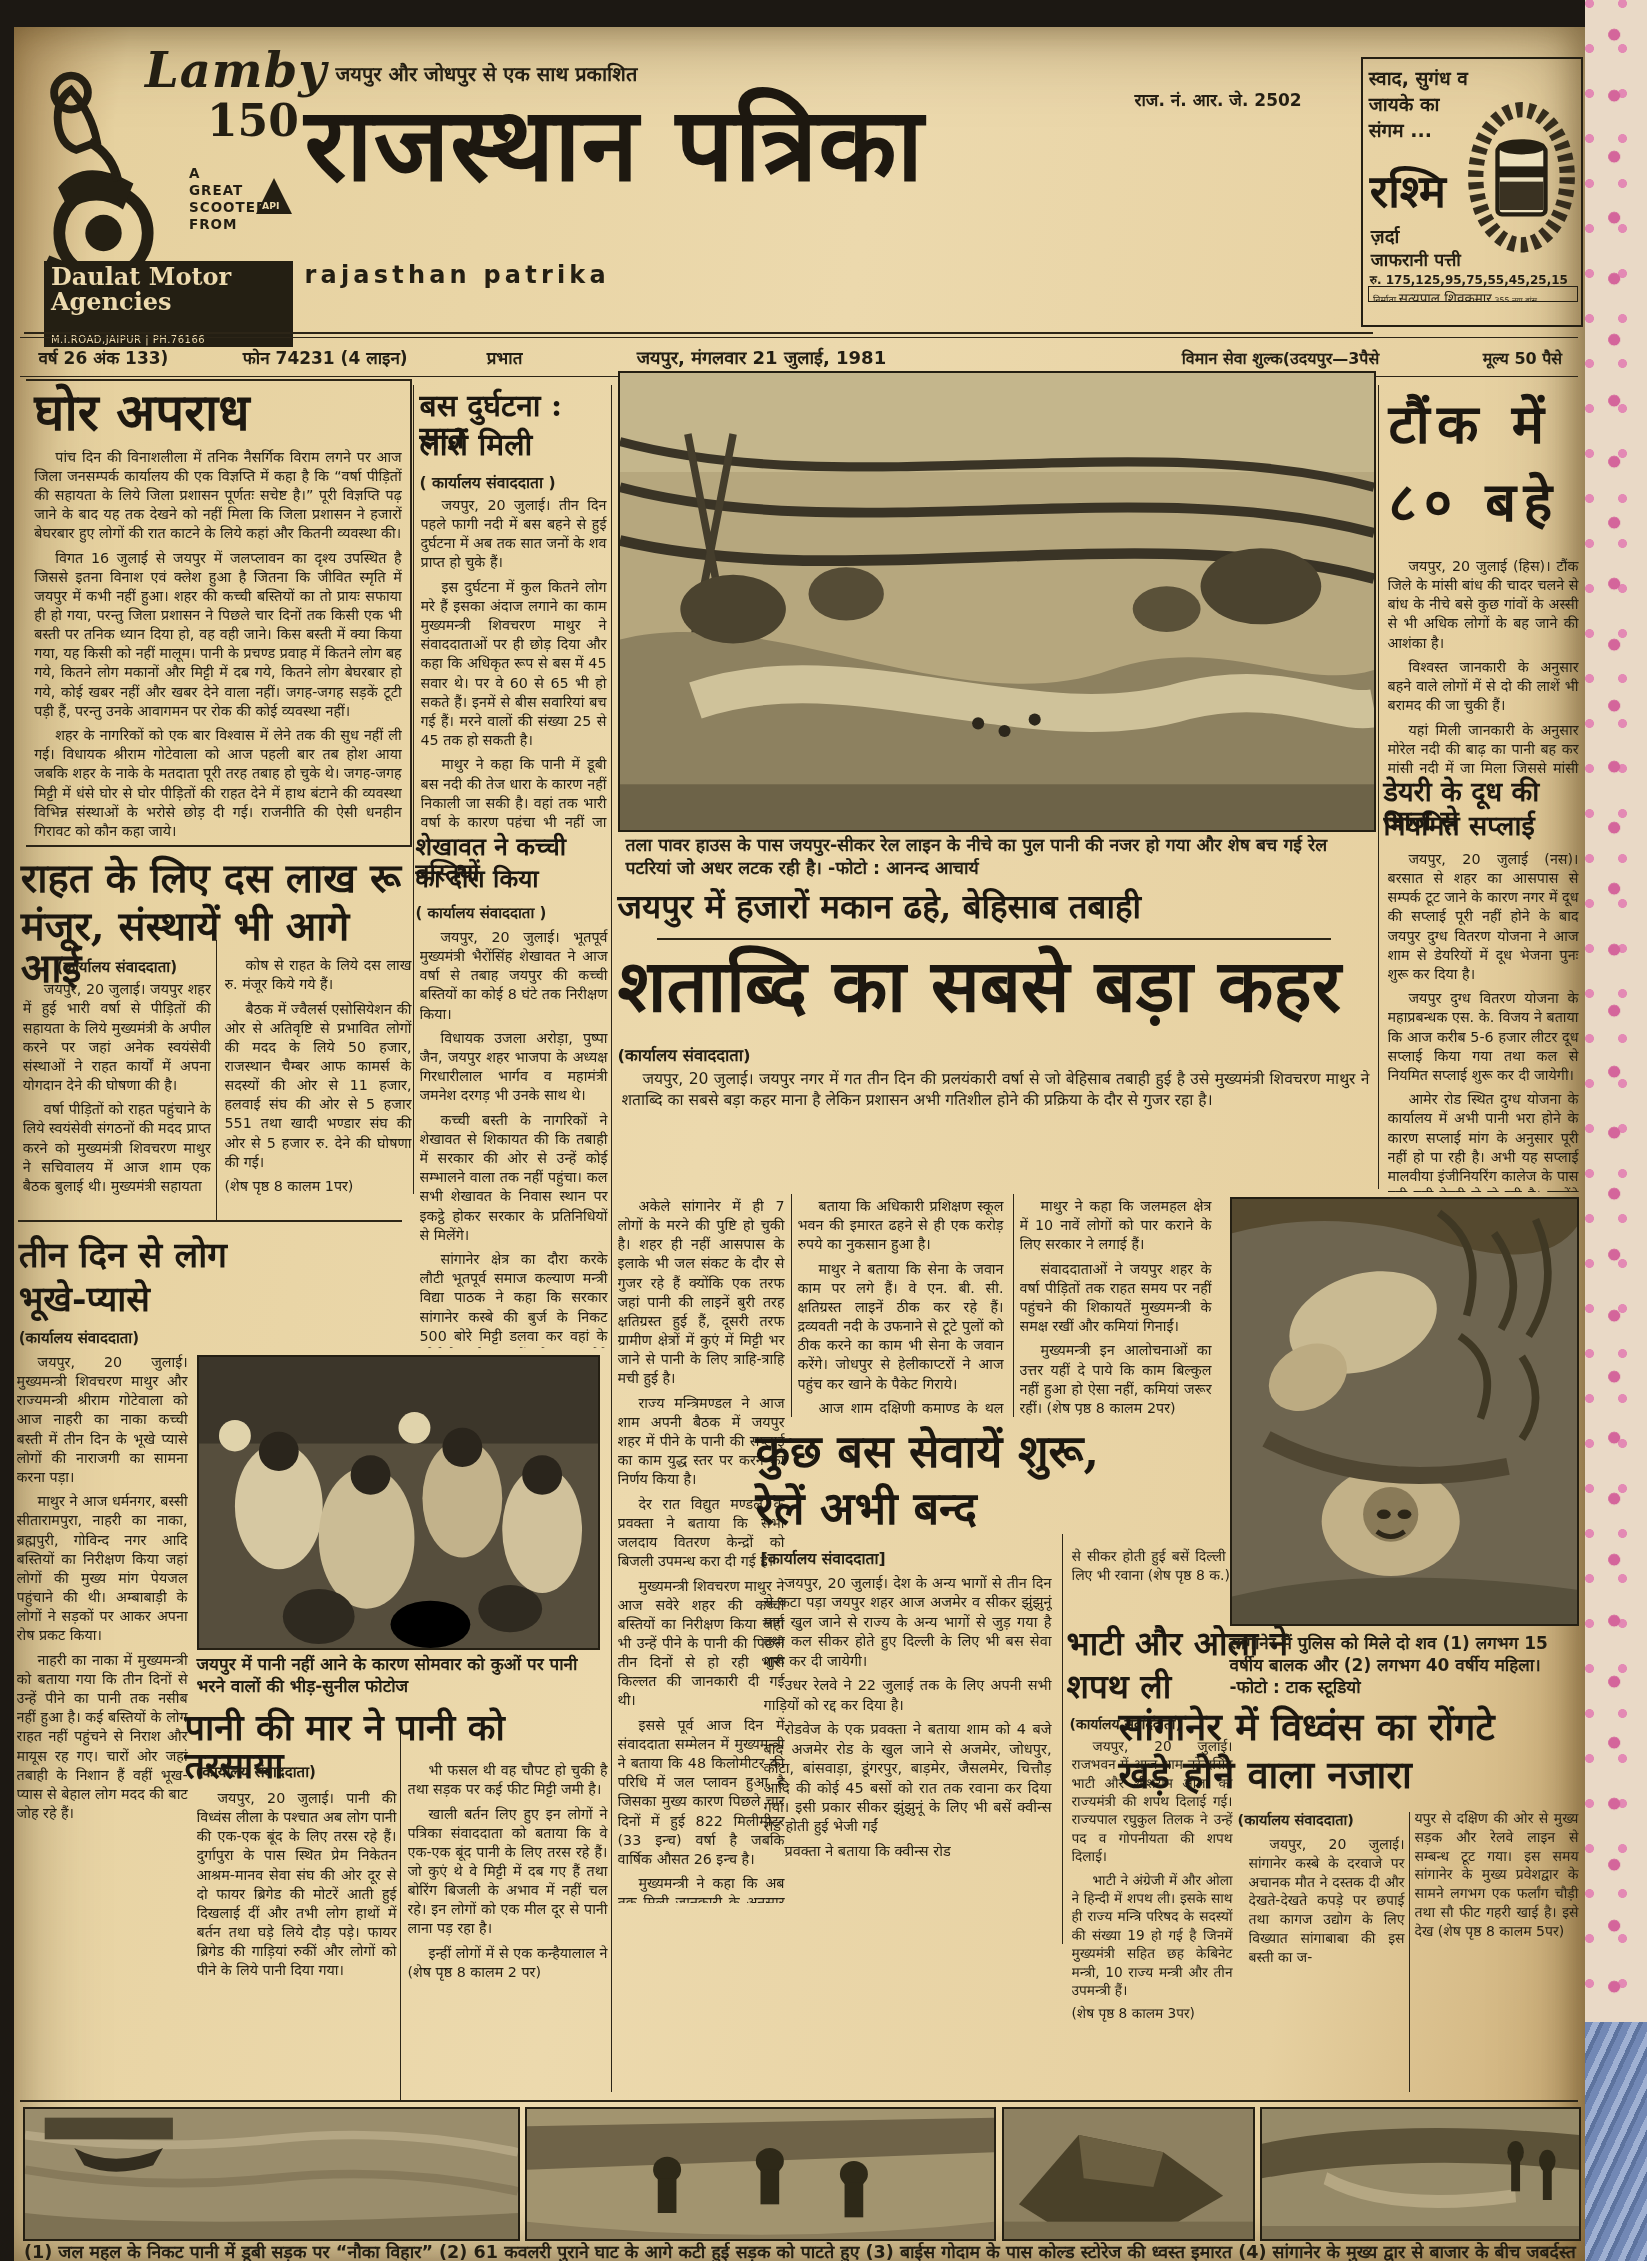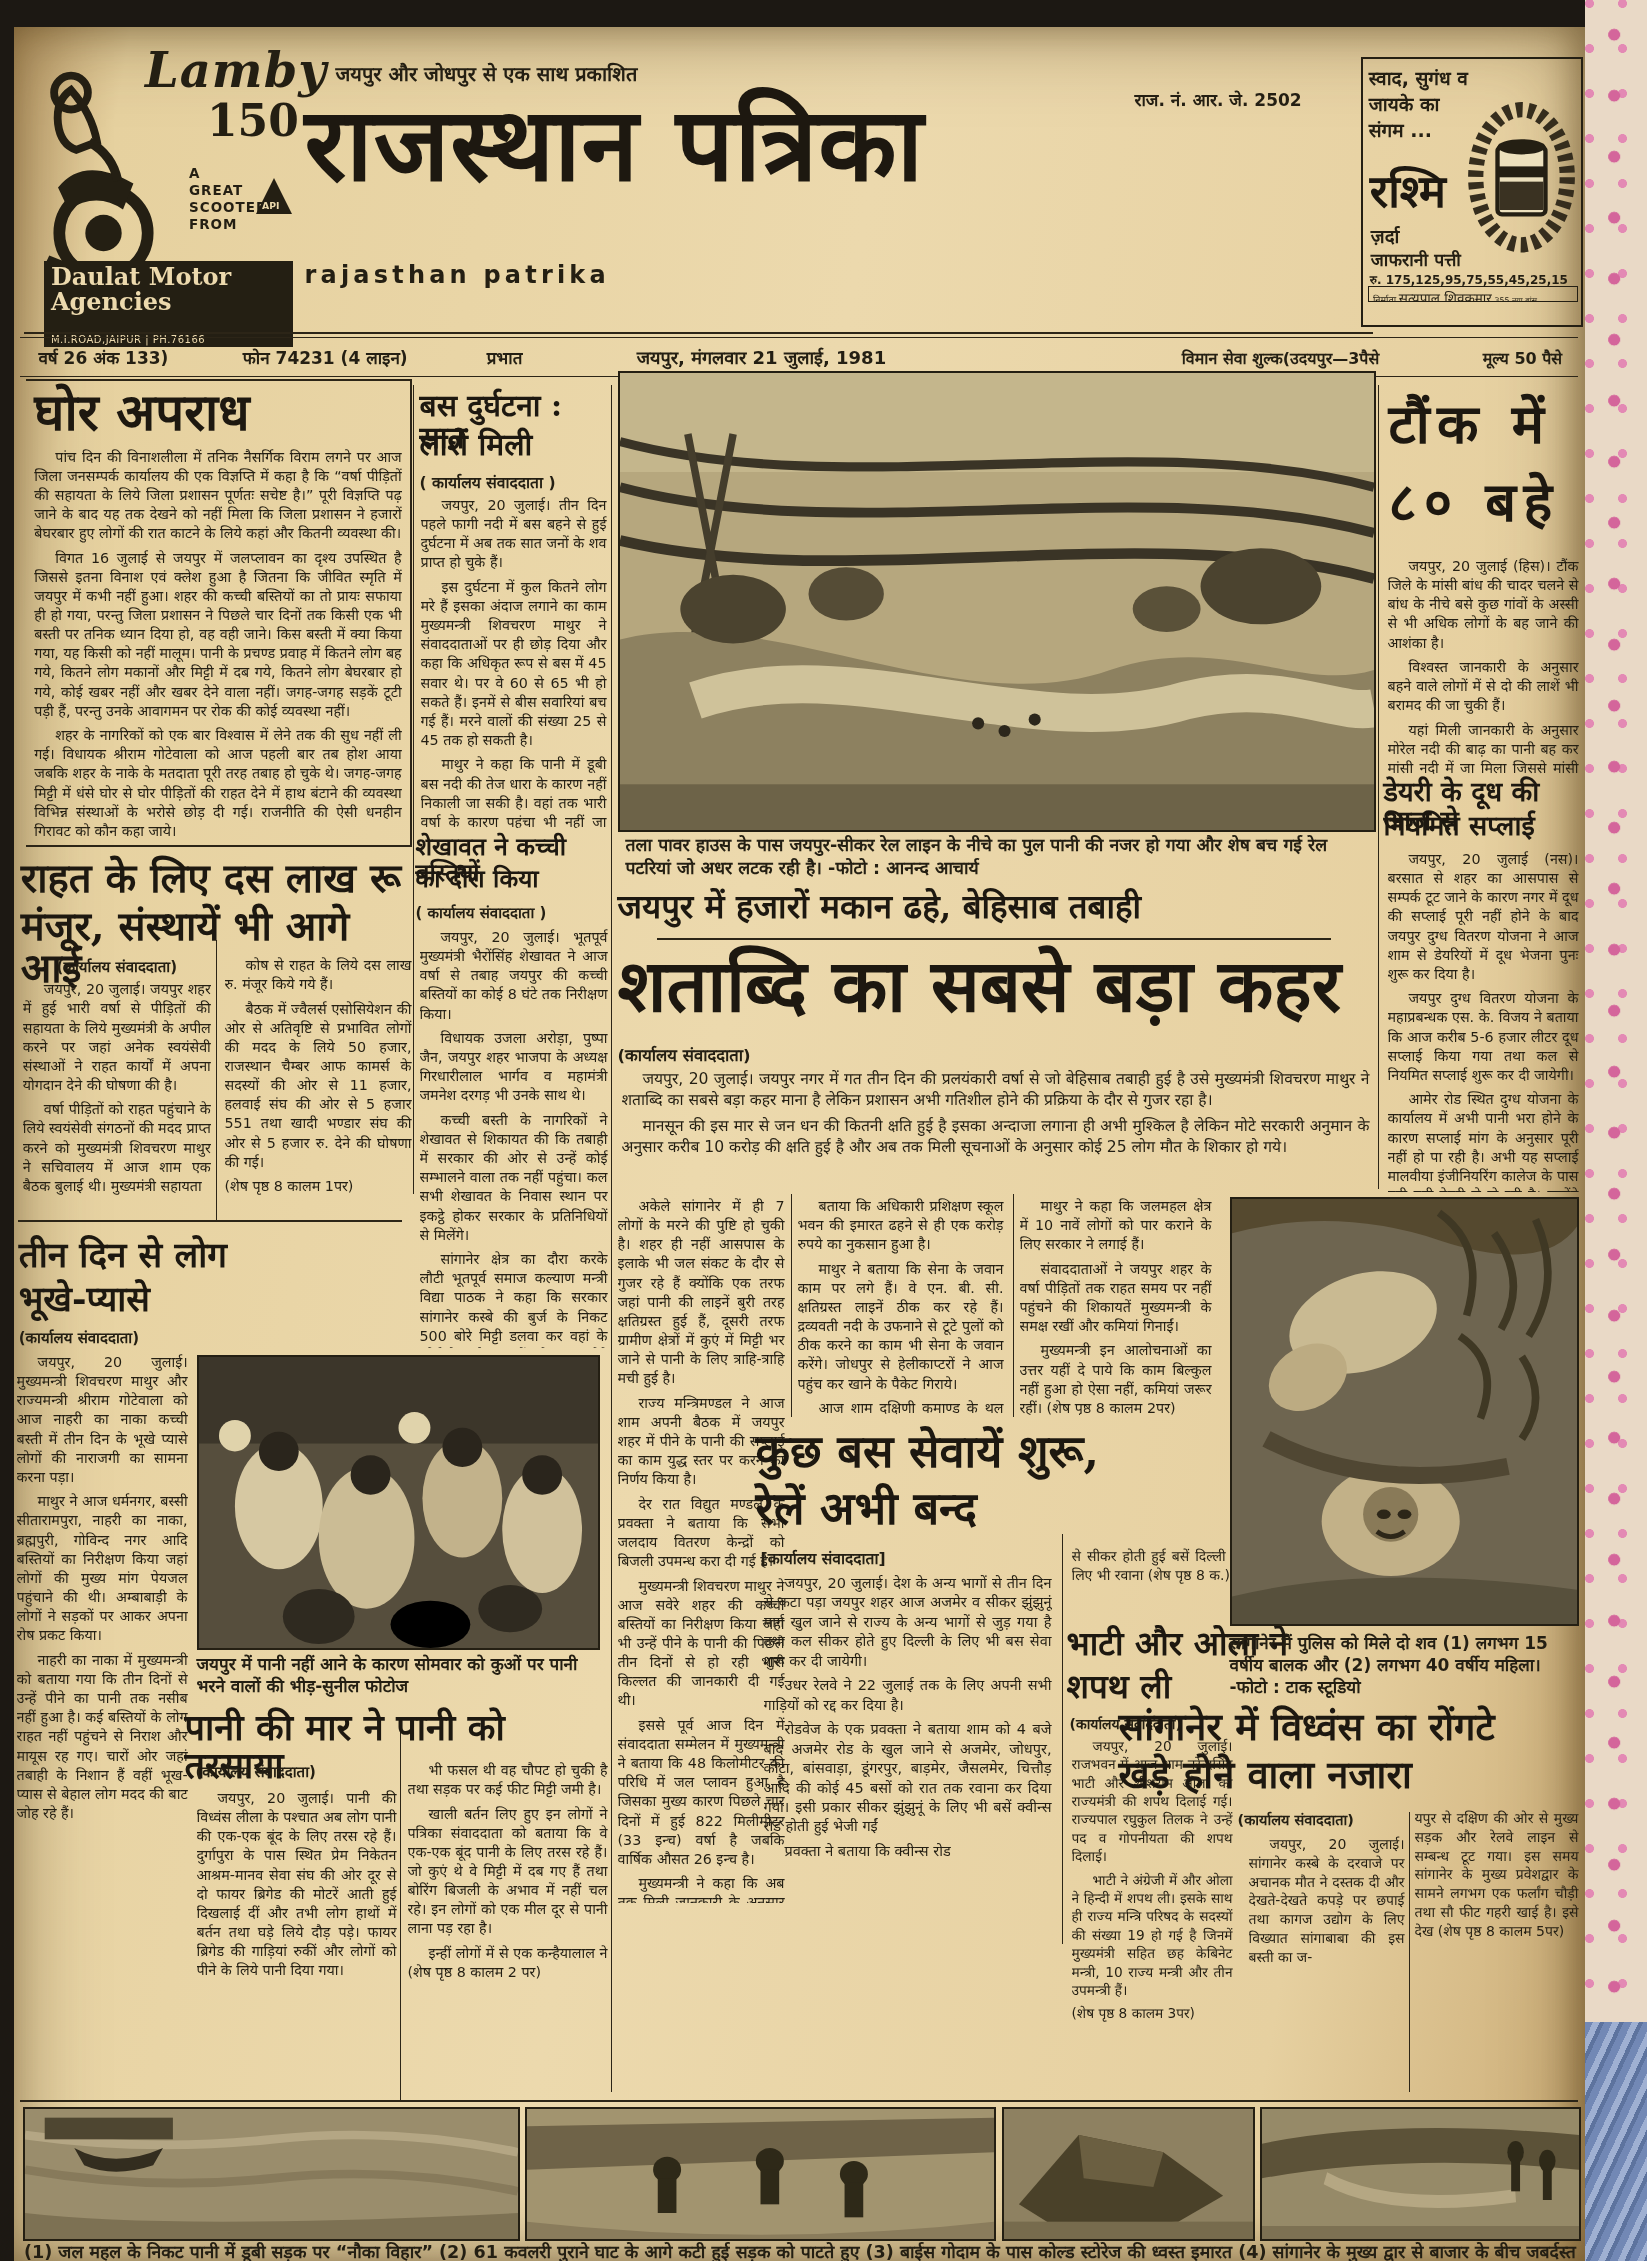--- a/index.html
+++ b/index.html
@@ -223,21 +223,20 @@
     </svg>
   </div>
   <div class="abs c cap" style="left:612px;top:807px;width:742px;font-size:17.6px">तला पावर हाउस के पास जयपुर-सीकर रेल लाइन के नीचे का पुल पानी की नजर हो गया और शेष बच गई रेल पटरियां जो अधर लटक रही है। -फोटो : आनन्द आचार्य</div>
 
   <div class="abs c hl" style="left:604px;top:863px;width:754px;font-size:33px">जयपुर में हजारों मकान ढहे, बेहिसाब तबाही</div>
   <div class="rule-h" style="left:643px;top:911px;width:674px;height:2.1px"></div>
   <div class="abs c hl" style="left:604px;top:921px;width:754px;font-size:72px">शताब्दि का सबसे बड़ा कहर</div>
   <div class="abs c" style="left:604px;top:1016px;width:754px;font-size:16.6px;font-weight:700">(कार्यालय संवाददाता)</div>
   <div class="abs bt j" style="left:608px;top:1042px;width:748px;height:125px;font-size:15.6px;overflow:hidden">
     <p>जयपुर, 20 जुलाई। जयपुर नगर में गत तीन दिन की प्रलयंकारी वर्षा से जो बेहिसाब तबाही हुई है उसे मुख्यमंत्री शिवचरण माथुर ने शताब्दि का सबसे बड़ा कहर माना है लेकिन प्रशासन अभी गतिशील होने की प्रक्रिया के दौर से गुजर रहा है।</p>
-    <p>मानसून की इस मार से जन धन की कितनी क्षति हुई है इसका अन्दाजा लगाना ही अभी मुश्किल है लेकिन मोटे सरकारी अनुमान के अनुसार करीब 10 करोड़ की क्षति हुई है और अब तक मिली सूचनाओं के अनुसार कोई 25 लोग मौत के शिकार हो गये।</p>
   </div>
 
   <div class="abs clip bt j" style="left:604px;top:1170px;width:167px;height:706px;font-size:14.3px">
     <p>अकेले सांगानेर में ही 7 लोगों के मरने की पुष्टि हो चुकी है। शहर ही नहीं आसपास के इलाके भी जल संकट के दौर से गुजर रहे हैं क्योंकि एक तरफ जहां पानी की लाइनें बुरी तरह क्षतिग्रस्त हुई हैं, दूसरी तरफ ग्रामीण क्षेत्रों में कुएं में मिट्टी भर जाने से पानी के लिए त्राहि-त्राहि मची हुई है।</p>
     <p>राज्य मन्त्रिमण्डल ने आज शाम अपनी बैठक में जयपुर शहर में पीने के पानी की सप्लाई का काम युद्ध स्तर पर करने का निर्णय किया है।</p>
     <p>देर रात विद्युत मण्डल के प्रवक्ता ने बताया कि सभी जलदाय वितरण केन्द्रों को बिजली उपमन्ध करा दी गई है।</p>
     <p>मुख्यमन्त्री शिवचरण माथुर ने आज सवेरे शहर की कच्ची बस्तियों का निरीक्षण किया जहां भी उन्हें पीने के पानी की पिछले तीन दिनों से हो रही भारी किल्लत की जानकारी दी गई थी।</p>
     <p>इससे पूर्व आज दिन में संवाददाता सम्मेलन में मुख्यमन्त्री ने बताया कि 48 किलोमीटर की परिधि में जल प्लावन हुआ है जिसका मुख्य कारण पिछले चार दिनों में हुई 822 मिलीमीटर (33 इन्च) वर्षा है जबकि वार्षिक औसत 26 इन्च है।</p>
     <p>मुख्यमन्त्री ने कहा कि अब तक मिली जानकारी के अनुसार शहर में सात हजार मकान ढहे और 5 सौ से अधिक गिरने की स्थिति में हैं। (शेष पृष्ठ 8 कालम 2 पर)</p>
   </div>

